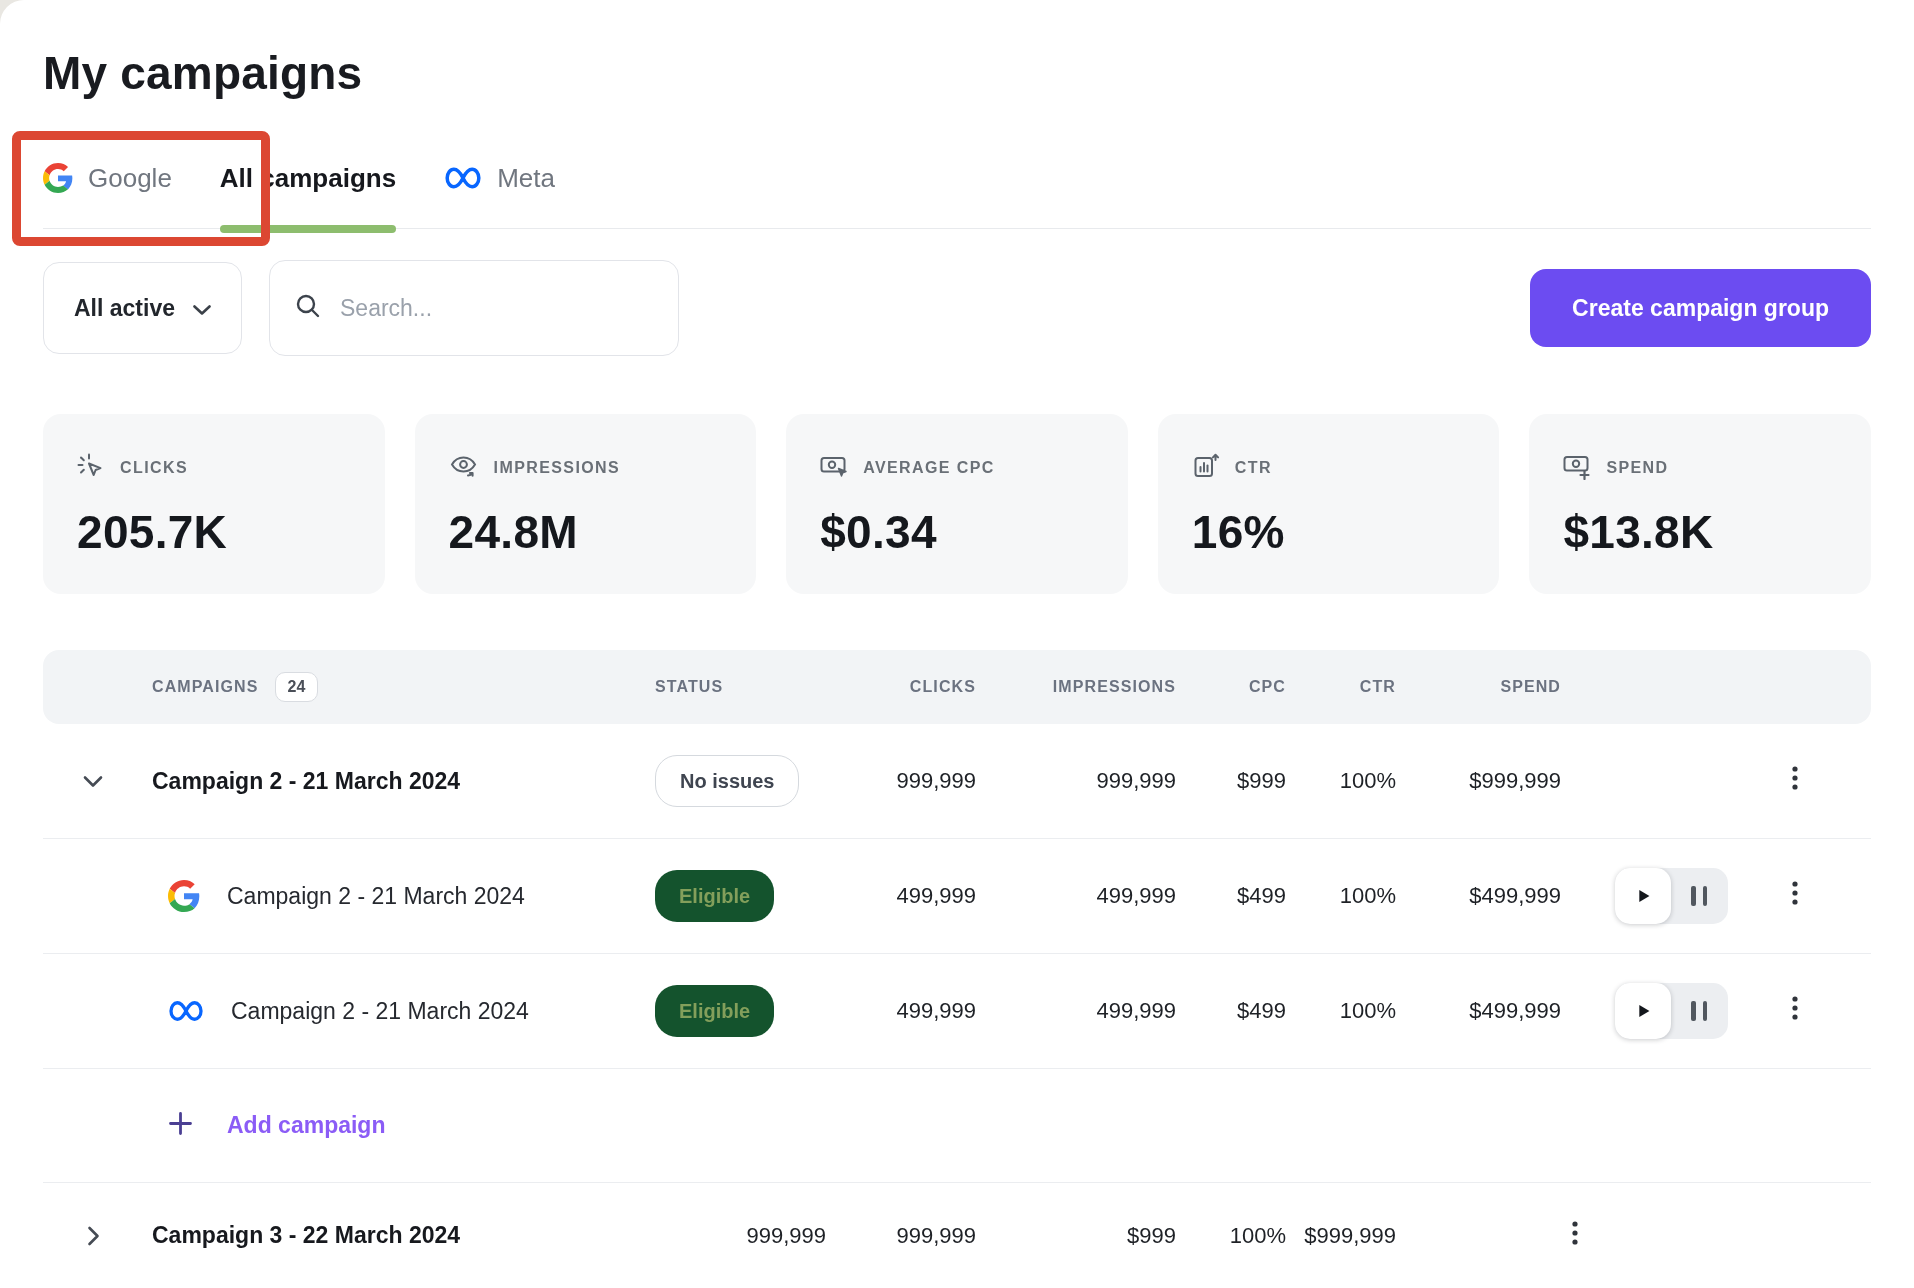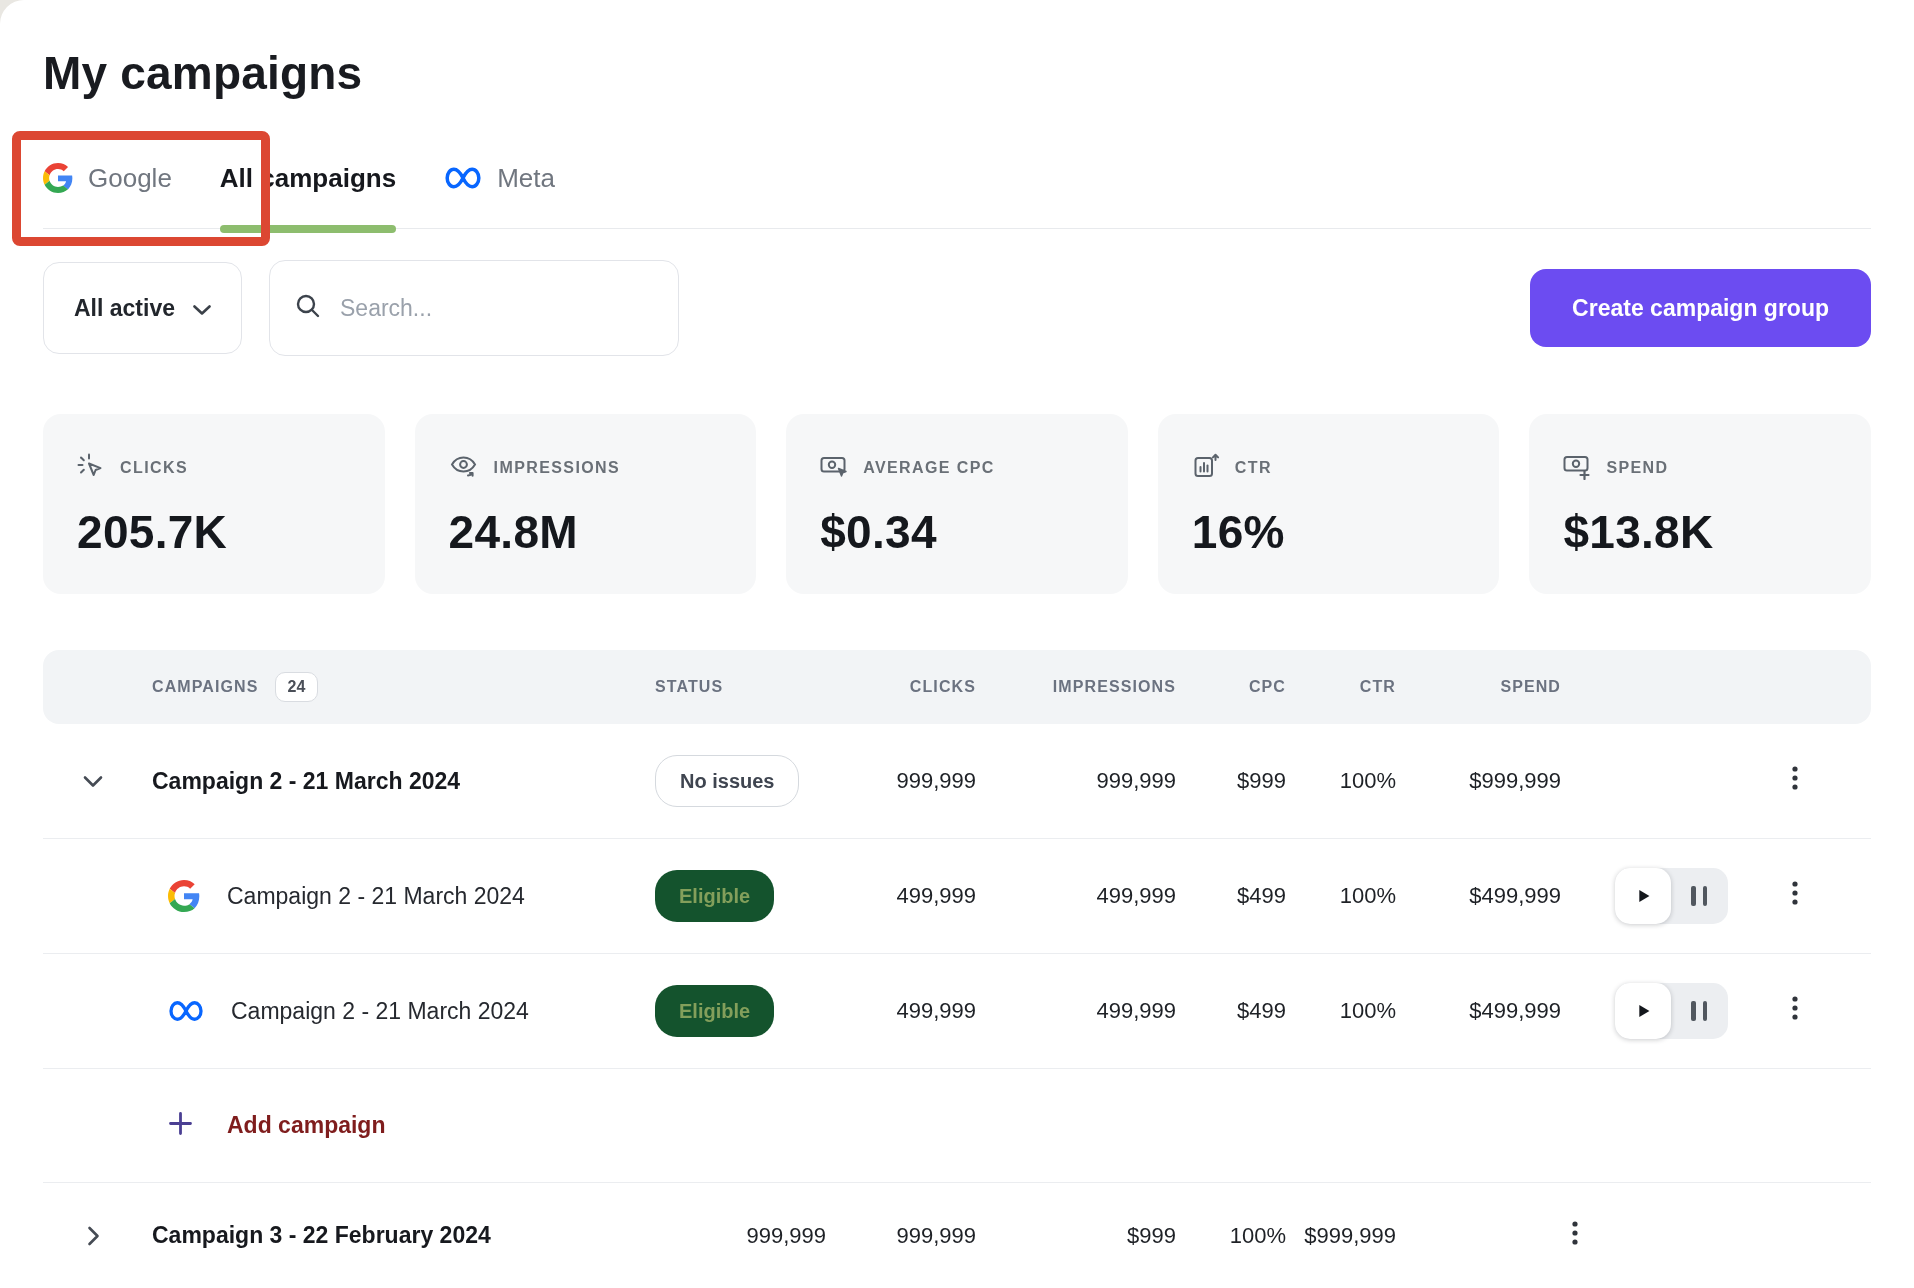--- a/index.html
+++ b/index.html
@@ -134,21 +134,21 @@
   }
   .pause-btn { flex:1; display:flex; justify-content:center; gap:7px; cursor:pointer; }
   .pause-bar { width:4.5px; height:20px; background:#51575f; border-radius:2px; }
 
   .kebab { cursor:pointer; padding:6px 10px; }
 
   .add-row {
     height:114px; border-bottom:1px solid #ebedf0;
     display:flex; align-items:center; padding-left:125px; gap:34px;
   }
-  .add-label { font-size:23px; font-weight:700; color:#7f1d1d; cursor:pointer; }
+  .add-label { font-size:23px; font-weight:700; color:#8b5cf6; cursor:pointer; }
 
   .next-section-hint {
     margin-top:4px; height:12px; background:#f3f4f6;
     border-radius:14px 14px 0 0;
   }
 </style>
 </head>
 <body>
 
 <div class="card">
@@ -416,21 +416,21 @@
         <span class="add-label">Add campaign</span>
       </div>
 
       <div class="trow grid-row collapsed-row">
         <div class="cell-toggle">
           <svg width="13" height="20" viewBox="0 0 13 20">
               <path d="M2.5 2l8 8-8 8" fill="none" stroke="#454b54" stroke-width="2.6" stroke-linecap="round" stroke-linejoin="round"></path>
             </svg>
         </div>
         <div class="cell-name">
-            <span class="name-group">Campaign 3 - 22 February 2024</span>
+            <span class="name-group">Campaign 3 - 22 March 2024</span>
           </div>
         <div class="cell-num">999,999</div>
         <div class="cell-num">999,999</div>
         <div class="cell-num">$999</div>
         <div class="cell-num">100%</div>
         <div class="cell-num">$999,999</div>
         <div class="cell-actions"></div>
         <div class="cell-menu">
           <span class="kebab">
             <svg width="8" height="26" viewBox="0 0 8 26">

